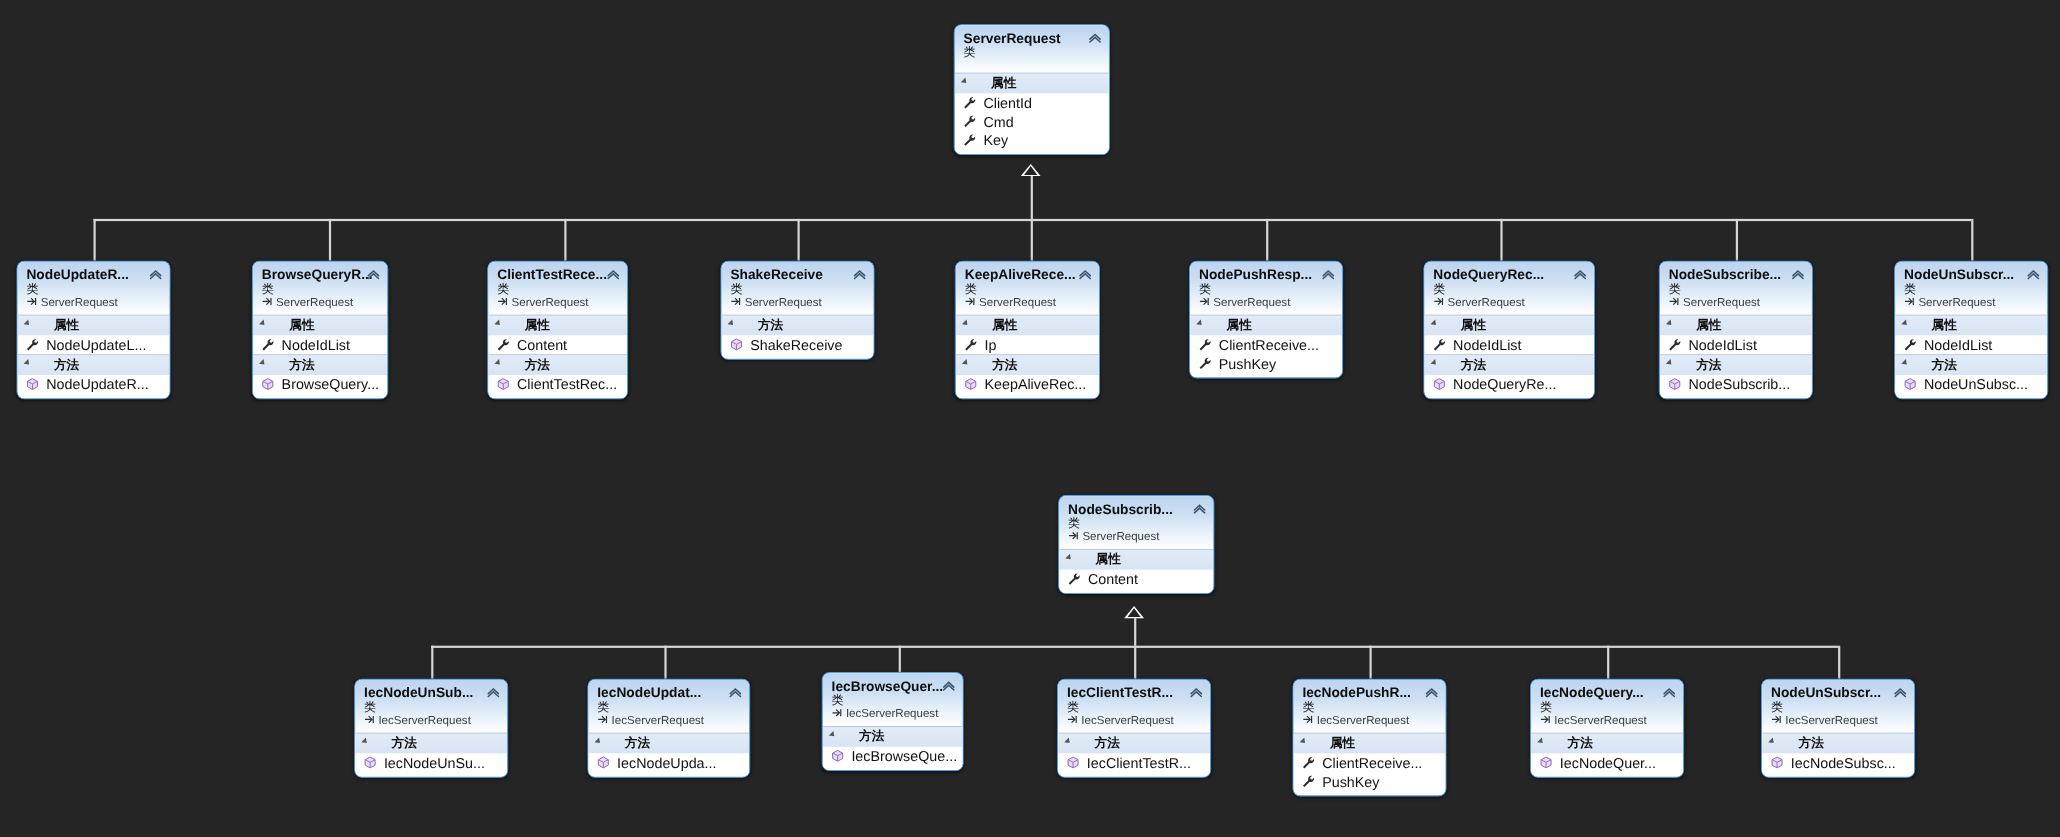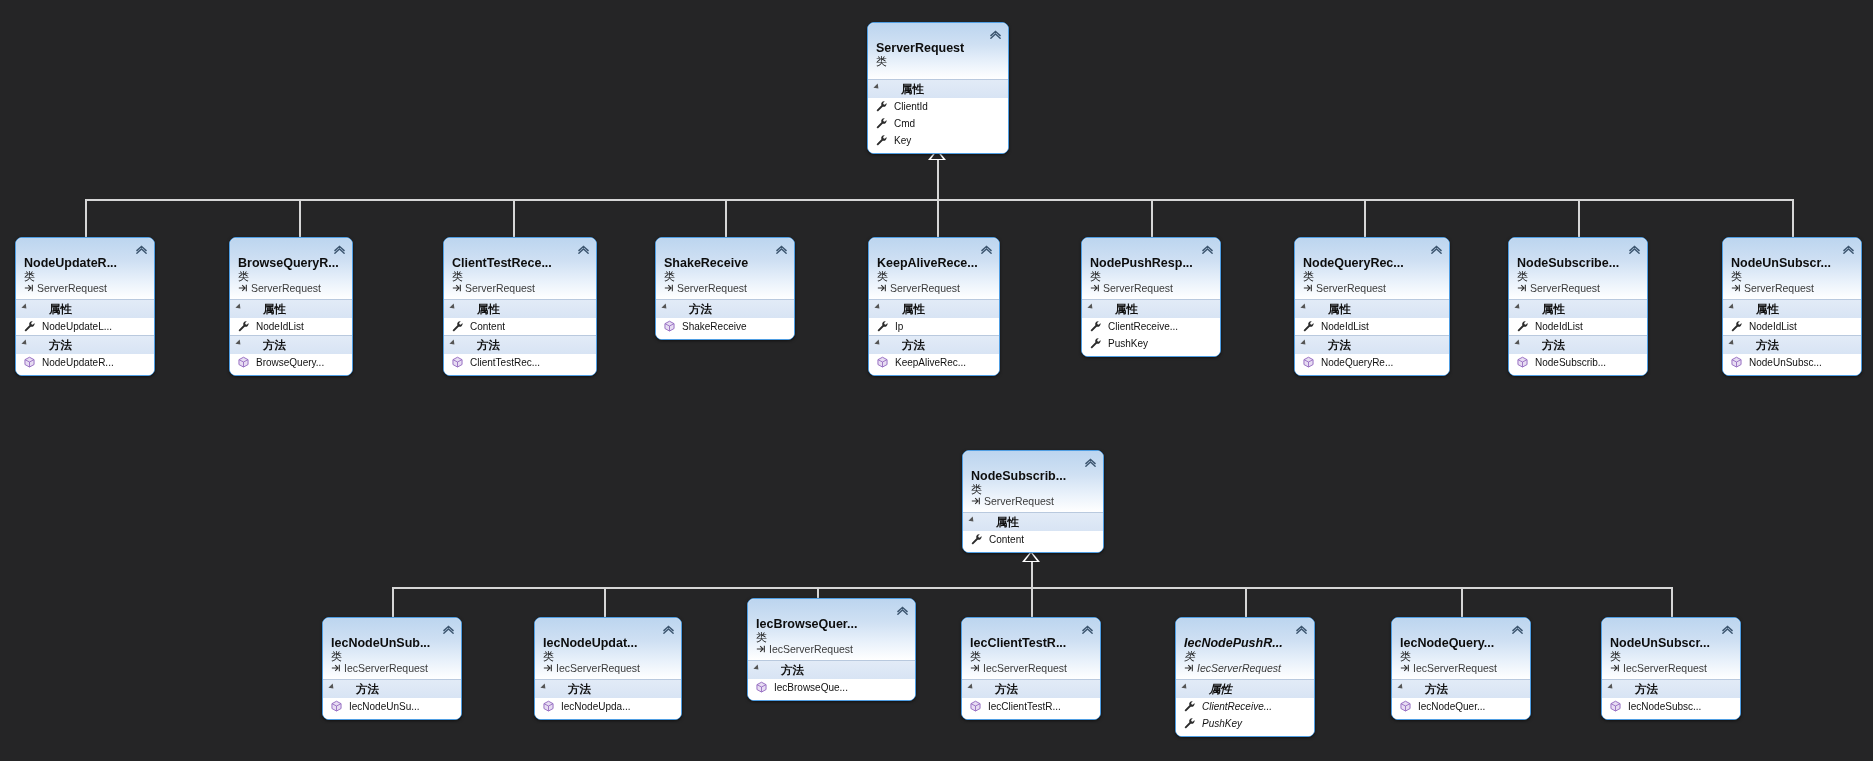--- a/index.html
+++ b/index.html
@@ -26,21 +26,21 @@
     position:absolute;
     border:1px solid #4f9ee3;
     border-radius:7px;
     background:#ffffff;
     box-shadow:0 1px 3px rgba(0,0,0,.55);
     overflow:hidden;
     box-sizing:border-box;
   }
   .cls-head{
     background:linear-gradient(to bottom,#bcd5ef 0%,#cfe0f3 38%,#eaf2fb 72%,#ffffff 100%);
-    padding:18px 8px 4px 8px;
+    padding:5px 8px 4px 8px;
     position:relative;
   }
   .cls-title{
     font-size:12.5px;font-weight:bold;color:#0d0d0d;
     white-space:nowrap;overflow:hidden;line-height:14px;
     padding-right:16px;
   }
   .chev{
     position:absolute;right:6px;top:5px;width:13px;height:13px;
     color:#37506b;font-size:12px;line-height:13px;text-align:center;
@@ -54,21 +54,21 @@
     background:linear-gradient(to bottom,#e2ebf7 0%,#d8e4f4 100%);
     border-top:1px solid #b9c9de;
     font-size:11.5px;font-weight:bold;color:#111;
     line-height:16px;padding:1px 6px 1px 33px;position:relative;
     white-space:nowrap;
   }
   .grp .tw{position:absolute;left:7px;top:4px;width:0;height:0;
     border-left:4px solid #555;border-top:3px solid transparent;border-bottom:3px solid transparent;
     transform:rotate(45deg);}
   .mem{
-    background:#ffffff;font-size:10px;color:#111;line-height:17px;
+    background:#ffffff;font-size:13px;color:#111;line-height:17px;
     padding:0 4px 0 26px;position:relative;white-space:nowrap;overflow:hidden;
   }
   .mico{position:absolute;left:7px;top:2px;width:13px;height:13px;}
 
   .cls-body{background:#fff;}
   .pad{height:4px;background:#fff;}
 </style>
 </head>
 <body>
 
@@ -171,21 +171,21 @@
               <path d="M11.2 1.6a3.6 3.6 0 0 0-3.3 5l-6 6 1.6 1.6 6-6a3.6 3.6 0 0 0 4.6-4.5l-2 2-1.7-.4-.4-1.7 2-2a3.6 3.6 0 0 0-.8-.1z" fill="#2b2b2b"></path>
             </svg></span><span>NodeIdList</span></div>
         <div class="grp"><span class="tw"></span><span>方法</span></div>
         <div class="mem"><span class="mico"><svg viewBox="0 0 16 16" width="13" height="13">
               <path d="M8 1.5 13.6 4.5v6L8 13.6 2.4 10.5v-6z" fill="#e7dcf2" stroke="#8f63bd" stroke-width="1.1" stroke-linejoin="round"></path>
               <path d="M2.6 4.6 8 7.4l5.4-2.8M8 7.4v6" fill="none" stroke="#8f63bd" stroke-width="1"></path>
             </svg></span><span>BrowseQuery...</span></div>
         <div class="pad"></div>
       </div>
     </div>
-    <div class="cls" style="left: 443px; top: 237px; width: 154px;">
+    <div class="cls" style="left: 443px; top: 237px; width: 128px;">
       <div class="cls-head">
         <div class="cls-title">ClientTestRece...</div>
         <div class="chev"><svg viewBox="0 0 14 14" width="13" height="13">
             <path d="M2 8.2 7 3.6l5 4.6M2 11 7 6.4 12 11" fill="none" stroke="#3d5670" stroke-width="1.5" stroke-linecap="round"></path>
           </svg></div>
         <div class="cls-kind">类</div>
         <div class="cls-base">
           <span class="arrow-ico"><svg viewBox="0 0 12 12" width="10" height="10">
               <path d="M1 6h7M5 2.5 8.6 6 5 9.5" fill="none" stroke="#2f2f2f" stroke-width="1.3"></path>
               <path d="M10 2.2v7.6" stroke="#2f2f2f" stroke-width="1.3"></path>
@@ -432,21 +432,21 @@
       </div>
       <div class="cls-body">
         <div class="grp"><span class="tw"></span><span>方法</span></div>
         <div class="mem"><span class="mico"><svg viewBox="0 0 16 16" width="13" height="13">
               <path d="M8 1.5 13.6 4.5v6L8 13.6 2.4 10.5v-6z" fill="#e7dcf2" stroke="#8f63bd" stroke-width="1.1" stroke-linejoin="round"></path>
               <path d="M2.6 4.6 8 7.4l5.4-2.8M8 7.4v6" fill="none" stroke="#8f63bd" stroke-width="1"></path>
             </svg></span><span>IecNodeUpda...</span></div>
         <div class="pad"></div>
       </div>
     </div>
-    <div class="cls" style="left: 747px; top: 598px; width: 169px;">
+    <div class="cls" style="left: 747px; top: 611px; width: 129px;">
       <div class="cls-head">
         <div class="cls-title">IecBrowseQuer...</div>
         <div class="chev"><svg viewBox="0 0 14 14" width="13" height="13">
             <path d="M2 8.2 7 3.6l5 4.6M2 11 7 6.4 12 11" fill="none" stroke="#3d5670" stroke-width="1.5" stroke-linecap="round"></path>
           </svg></div>
         <div class="cls-kind">类</div>
         <div class="cls-base">
           <span class="arrow-ico"><svg viewBox="0 0 12 12" width="10" height="10">
               <path d="M1 6h7M5 2.5 8.6 6 5 9.5" fill="none" stroke="#2f2f2f" stroke-width="1.3"></path>
               <path d="M10 2.2v7.6" stroke="#2f2f2f" stroke-width="1.3"></path>
@@ -480,21 +480,21 @@
       </div>
       <div class="cls-body">
         <div class="grp"><span class="tw"></span><span>方法</span></div>
         <div class="mem"><span class="mico"><svg viewBox="0 0 16 16" width="13" height="13">
               <path d="M8 1.5 13.6 4.5v6L8 13.6 2.4 10.5v-6z" fill="#e7dcf2" stroke="#8f63bd" stroke-width="1.1" stroke-linejoin="round"></path>
               <path d="M2.6 4.6 8 7.4l5.4-2.8M8 7.4v6" fill="none" stroke="#8f63bd" stroke-width="1"></path>
             </svg></span><span>IecClientTestR...</span></div>
         <div class="pad"></div>
       </div>
     </div>
-    <div class="cls" style="left: 1175px; top: 617px; width: 140px; font-style: italic;">
+    <div class="cls" style="left: 1175px; top: 617px; width: 140px;">
       <div class="cls-head">
         <div class="cls-title">IecNodePushR...</div>
         <div class="chev"><svg viewBox="0 0 14 14" width="13" height="13">
             <path d="M2 8.2 7 3.6l5 4.6M2 11 7 6.4 12 11" fill="none" stroke="#3d5670" stroke-width="1.5" stroke-linecap="round"></path>
           </svg></div>
         <div class="cls-kind">类</div>
         <div class="cls-base">
           <span class="arrow-ico"><svg viewBox="0 0 12 12" width="10" height="10">
               <path d="M1 6h7M5 2.5 8.6 6 5 9.5" fill="none" stroke="#2f2f2f" stroke-width="1.3"></path>
               <path d="M10 2.2v7.6" stroke="#2f2f2f" stroke-width="1.3"></path>

